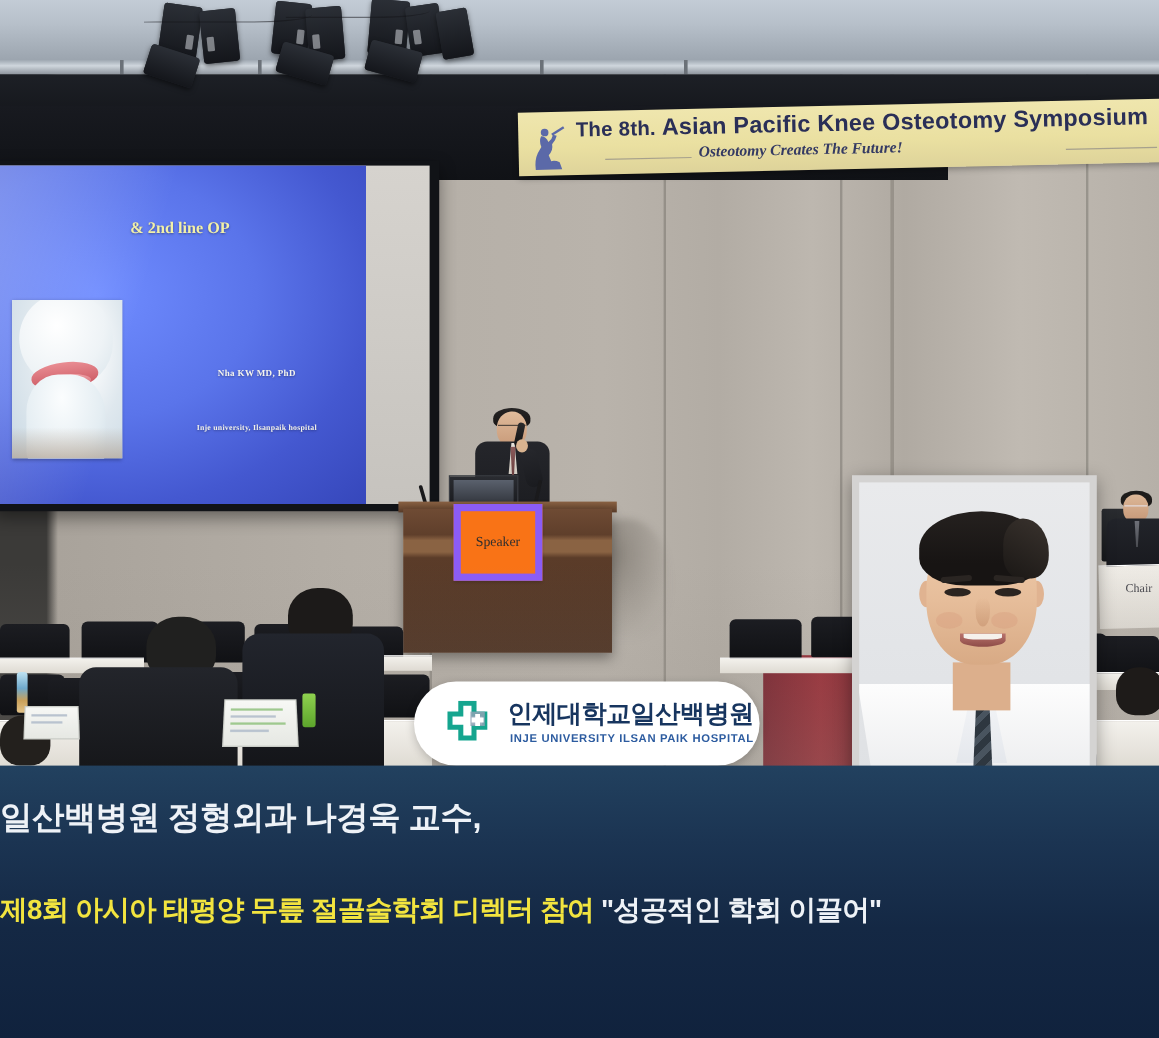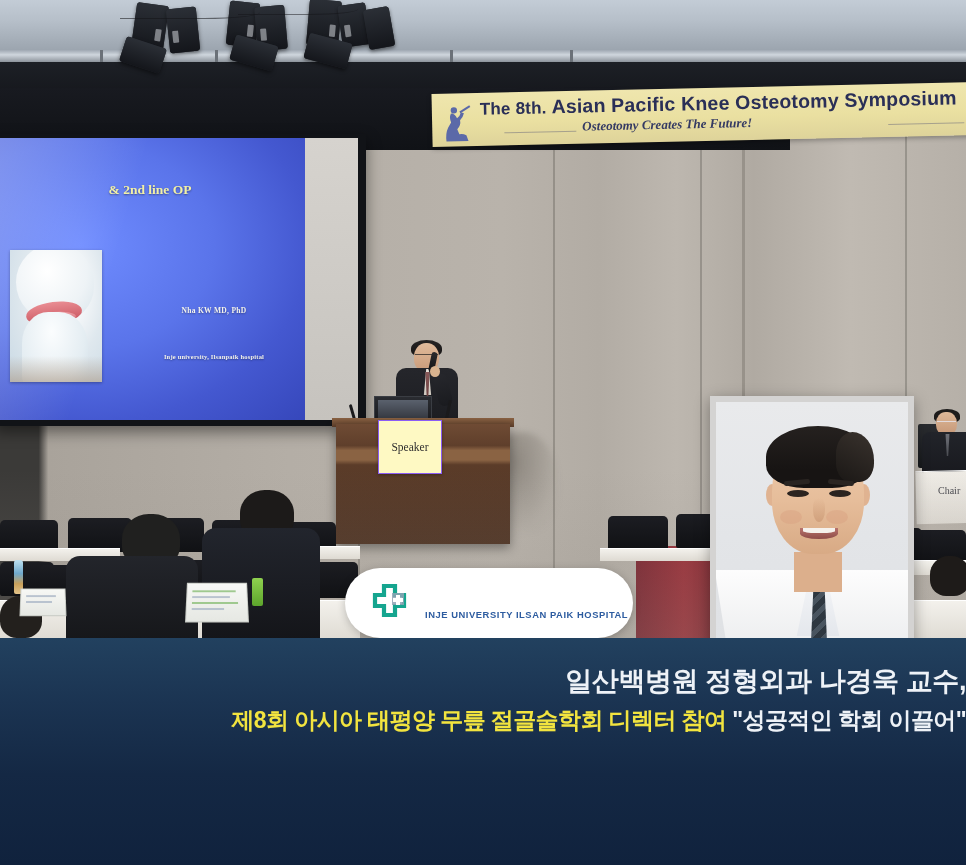--- a/index.html
+++ b/index.html
@@ -170,21 +170,21 @@
     position:absolute;left:336px;top:424px;width:174px;height:120px;
     background:linear-gradient(180deg,#6f4b34 0%,#5f3f2b 18%,#8a6343 22%,#8a6343 30%,#5b3c29 34%,#4e3323 100%);
     box-shadow:0 4px 10px rgba(0,0,0,.4);
   }
   .podium-top{
     position:absolute;left:332px;top:418px;width:182px;height:9px;
     background:linear-gradient(180deg,#8a6243,#5d3e2a);
   }
   .podium-sign{
     position:absolute;left:378px;top:420px;width:62px;height:52px;
-    background:#fef9c3;border:1px solid #8b5cf6;
+    background:#f97316;border:6px solid #8b5cf6;
     display:flex;align-items:center;justify-content:center;
     box-shadow:0 1px 3px rgba(0,0,0,.3);
   }
   .podium-sign span{
     color:#2f2f2f;font-family:"Liberation Serif","DejaVu Serif",serif;
     font-size:11.5px;
   }
   .mic{
     position:absolute;background:#1a1a1c;border-radius:2px;
   }
@@ -407,22 +407,22 @@
   .pt-cheek-l{position:absolute;left:64px;top:108px;width:22px;height:14px;border-radius:50%;background:rgba(212,150,120,.3);}
   .pt-cheek-r{position:absolute;left:110px;top:108px;width:22px;height:14px;border-radius:50%;background:rgba(212,150,120,.3);}
 
   
   #caption{
     position:absolute;left:0;top:638px;width:966px;height:227px;
     background:linear-gradient(180deg,#22415f 0%,#1b3452 28%,#142844 60%,#10223d 100%);
   }
   .cap-inner{
     position:absolute;left:0;top:0;width:966px;height:227px;
-    display:flex;flex-direction:column;align-items:flex-end;justify-content:flex-start;
-    padding-top:28px;box-sizing:border-box;
+    display:flex;flex-direction:column;align-items:flex-start;justify-content:flex-start;
+    padding-top:28px;box-sizing:border-box;gap:38px;
   }
   .cap-l1{
     color:#eef2f7;font-size:27px;font-weight:600;letter-spacing:-0.4px;
     line-height:1.15;margin-bottom:10px;
     font-family:"Liberation Sans","DejaVu Sans",sans-serif;
   }
   .cap-l2{
     font-size:23px;font-weight:700;letter-spacing:-0.6px;line-height:1.2;
     white-space:nowrap;
     font-family:Liberation Sans, sans-serif;
@@ -637,20 +637,21 @@
     </div>
 
     <div class="logo-pill">
       <div class="logo-cross">
         <svg width="40" height="38" viewBox="0 0 40 38">
           <path d="M13 2 h11 v9 h9 v11 h-9 v9 h-11 v-9 h-9 v-11 h9 z" fill="none" stroke="#15a58f" stroke-width="4.2" stroke-linejoin="miter"></path>
           <rect x="21" y="9" width="12" height="12" fill="#8fa3b5" opacity="0.85"></rect>
           <path d="M25 11 h4 v3 h3 v4 h-3 v3 h-4 v-3 h-3 v-4 h3 z" fill="#ffffff"></path>
         </svg>
       </div>
+      <div class="logo-kr">인제대학교일산백병원</div>
       <div class="logo-en">INJE UNIVERSITY ILSAN PAIK HOSPITAL</div>
     </div>
 
     <div class="portrait-wrap">
       <div class="portrait">
         <div class="pt-coat-l"></div>
         <div class="pt-coat-r"></div>
         <div class="pt-shirt"></div>
         <div class="pt-tie"></div>
         <div class="pt-tie-knot"></div>

